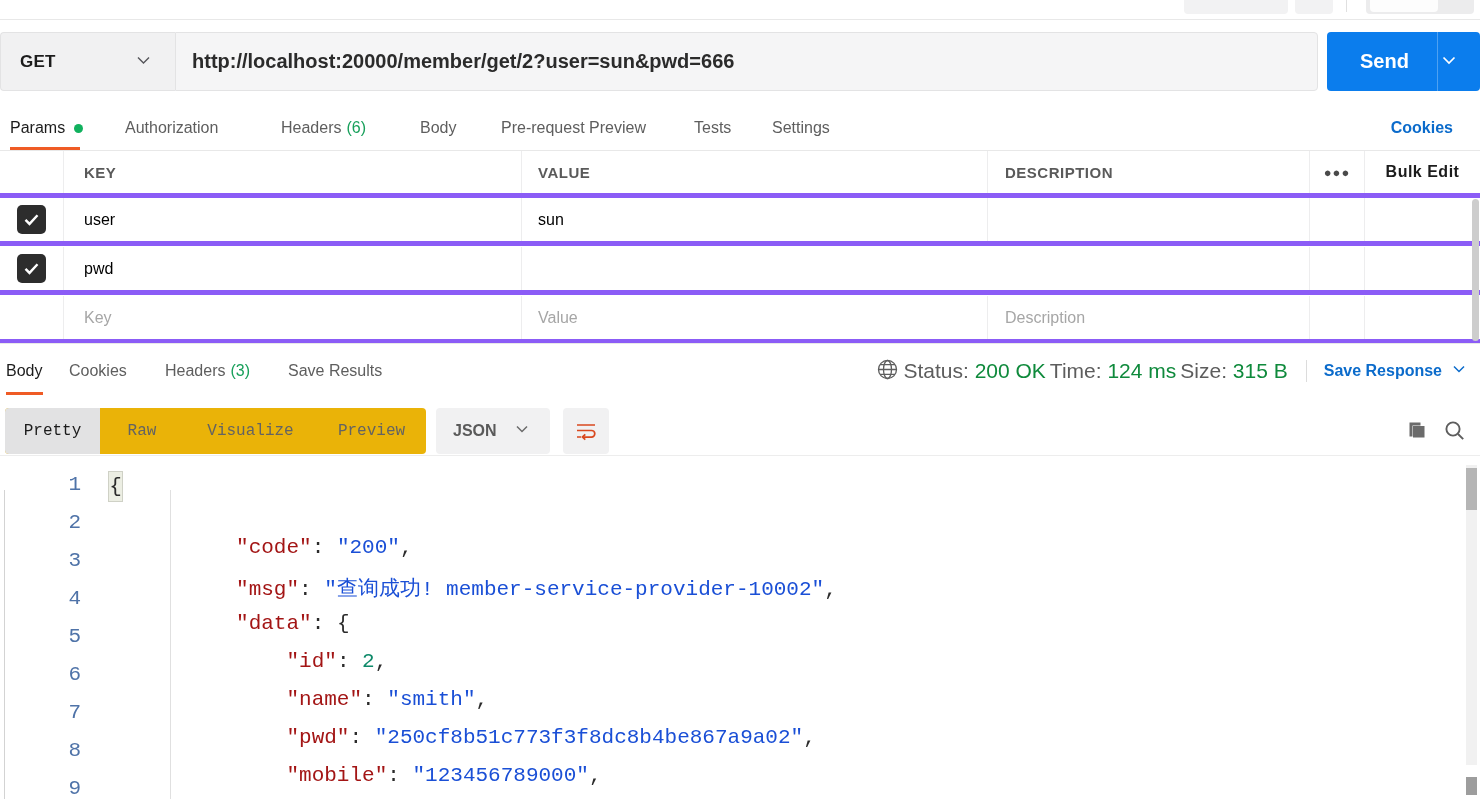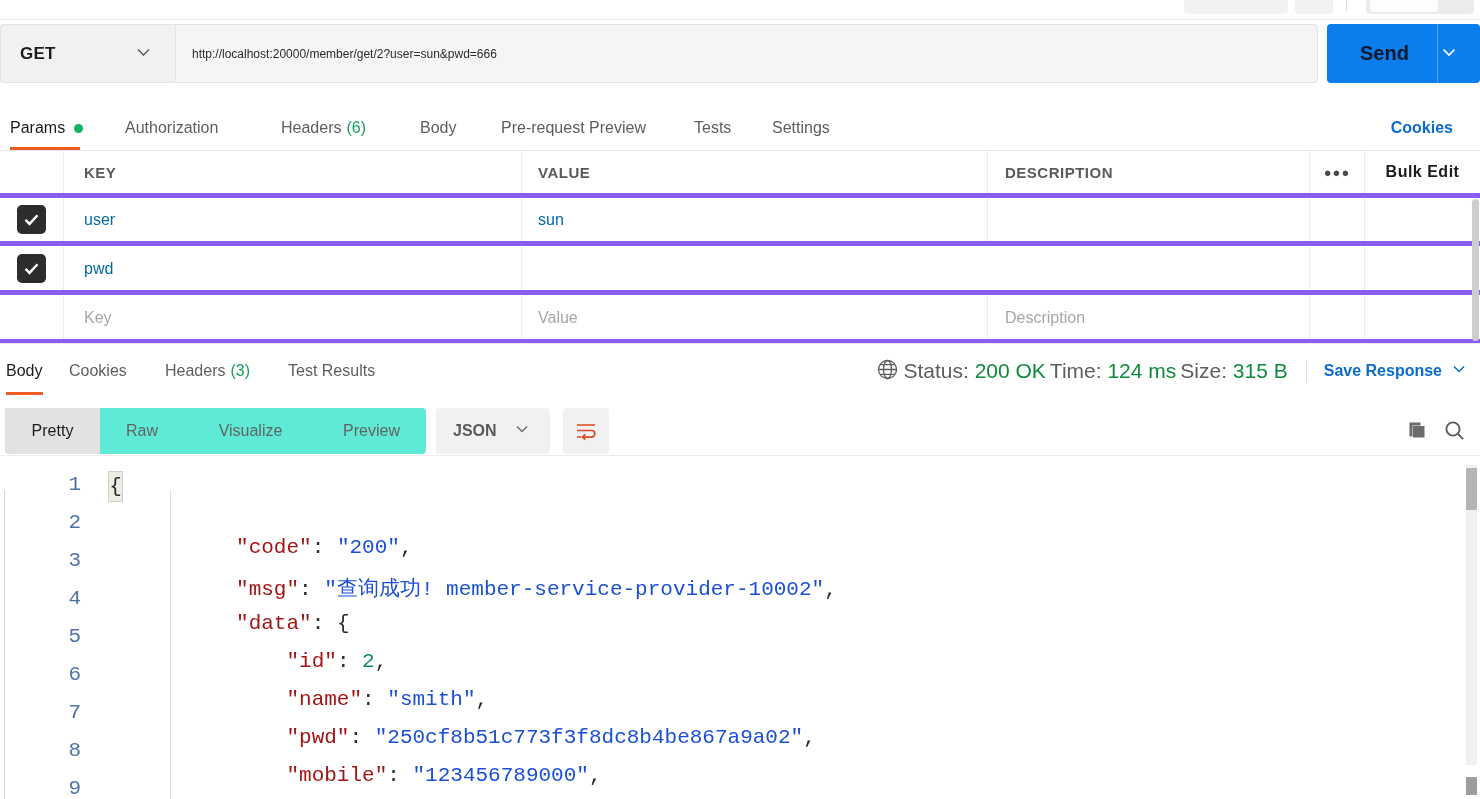--- a/index.html
+++ b/index.html
@@ -15,39 +15,39 @@
   
   .topstrip { position: absolute; left:0; top:0; width:1480px; height:20px; background:#fff; border-bottom:1px solid #e8e8e8; }
   .tb-ghost { position:absolute; top:-8px; height:22px; background:#f2f2f3; border-radius:4px; }
   .tb-g1 { left:1184px; width:104px; }
   .tb-g2 { left:1295px; width:38px; }
   .tb-divider { position:absolute; left:1346px; top:-6px; width:1px; height:18px; background:#e0e0e0; }
   .tb-g3 { left:1366px; width:108px; background:#ececed; }
   .tb-g3b { position:absolute; left:1370px; top:-8px; width:68px; height:20px; background:#fdfdfd; border-radius:4px; }
 
   
-  .urlrow { position:absolute; left:0; top:24px; height:59px; width:1480px; }
+  .urlrow { position:absolute; left:0; top:32px; height:59px; width:1480px; }
   .method {
     position:absolute; left:0; top:0; width:175px; height:59px;
     background:#f1f1f2; border:1px solid #e3e3e4; border-right:none;
     border-radius:4px 0 0 4px; display:flex; align-items:center;
   }
   .method-label { font-size:17px; font-weight:bold; color:#1c1c1c; margin-left:19px; letter-spacing:.2px; }
   .method-caret { position:absolute; right:22px; top:50%; transform:translateY(-50%); }
   .urlbox {
     position:absolute; left:175px; top:0; width:1143px; height:59px;
     background:#f5f5f6; border:1px solid #e3e3e4; border-radius:0 4px 4px 0;
     display:flex; align-items:center; padding-left:16px;
   }
-  .url-text { font-size:12px; color:#2b2b2b; }
+  .url-text { font-size:20px; color:#2b2b2b;font-weight:bold; }
   .sendbtn {
     position:absolute; left:1327px; top:0; width:153px; height:59px;
     background:#0b7ded; border-radius:4px; display:flex; align-items:center;
   }
-  .send-label { color:#0f172a; font-size:20px; font-weight:bold; margin-left:33px; }
+  .send-label { color:#ffffff; font-size:20px; font-weight:bold; margin-left:33px; }
   .send-sep { position:absolute; left:110px; top:0; width:1px; height:59px; background:rgba(255,255,255,.28); }
   .send-caret { position:absolute; right:21px; top:50%; transform:translateY(-50%); }
 
   
   .reqtabs { position:absolute; left:0; top:106px; width:1460px; height:44px; }
   .tab { position:absolute; top:0; height:44px; display:flex; align-items:center; font-size:16px; color:#5e5e5e; }
   .tab.active { color:#1c1c1c; }
   .tab .dot { width:9px; height:9px; border-radius:50%; background:#11b15e; margin-left:9px; }
   .tab .cnt { color:#18a05b; margin-left:5px; }
   .tab-underline { position:absolute; left:10px; top:41px; width:70px; height:3px; background:#ef5b25; }
@@ -61,21 +61,21 @@
   .prow.r2 { top:96px; }
   .prow.r3 { top:145px; }
   .pcell { position:absolute; top:0; height:100%; display:flex; align-items:center; }
   .c-chk { left:0; width:64px; justify-content:center; border-right:1px solid #ededee; }
   .c-key { left:64px; width:458px; padding-left:20px; border-right:1px solid #ededee; }
   .c-val { left:522px; width:466px; padding-left:16px; border-right:1px solid #ededee; }
   .c-desc { left:988px; width:322px; padding-left:17px; border-right:1px solid #ededee; }
   .c-dots { left:1310px; width:55px; justify-content:center; border-right:1px solid #ededee; }
   .c-bulk { left:1365px; width:115px; justify-content:center; }
   .hdr .pcell { font-size:15px; font-weight:bold; color:#5a5a5a; letter-spacing:.5px; }
-  .cellval { font-size:16px; color:#0369a1; }
+  .cellval { font-size:16px; color:#000000; }
   .cellph { font-size:16px; color:#a6a6a6; }
   .bulk { font-size:16px; font-weight:bold; color:#1c1c1c; }
   .chk {
     width:29px; height:29px; border-radius:5px; background:#2d2d2d;
     display:flex; align-items:center; justify-content:center;
   }
   .dots3 { font-size:13px; color:#4a4a4a; letter-spacing:1px; }
   .vscroll-params { position:absolute; right:1px; top:48px; width:7px; height:142px; background:#cdcdcd; border-radius:4px; }
 
   
@@ -85,21 +85,21 @@
   .rtab .cnt { color:#18a05b; margin-left:5px; }
   .rtab-underline { position:absolute; left:6px; top:48px; width:37px; height:3px; background:#ef5b25; }
   .statusgrp { position:absolute; right:0; top:0; height:54px; display:flex; align-items:center; }
   .stat-item { font-size:21px; color:#5d5d5d; margin-left:4px; }
   .stat-item b { font-weight:normal; color:#0f8a3c; }
   .stat-sep { width:1px; height:22px; background:#dcdcdc; margin-left:18px; }
   .saveresp { font-size:16px; font-weight:bold; color:#0b6bcb; margin-left:17px; display:flex; align-items:center; }
 
   
   .vtools { position:absolute; left:0; top:408px; width:1480px; height:46px; }
-  .segset { position:absolute; left:5px; top:0; height:46px; background:#5eead4; border-radius:4px; display:flex; }
+  .segset { position:absolute; left:5px; top:0; height:46px; background:#eab308; border-radius:4px; display:flex;font-family:Liberation Mono, monospace; }
   .seg { height:46px; display:flex; align-items:center; justify-content:center; font-size:16px; color:#636363; }
   .seg.on { background:#e2e2e3; color:#1c1c1c; border-radius:4px 0 0 4px; }
   .jsonsel { position:absolute; left:436px; top:0; width:114px; height:46px; background:#f1f1f2; border-radius:4px; display:flex; align-items:center; }
   .jsonsel-label { font-size:16px; font-weight:bold; color:#5a5a5a; margin-left:17px; }
   .wrapbtn { position:absolute; left:563px; top:0; width:46px; height:46px; background:#f1f1f2; border-radius:4px; display:flex; align-items:center; justify-content:center; }
   .copybtn { position:absolute; left:1405px; top:11px; }
   .searchbtn { position:absolute; left:1443px; top:11px; }
 
   
   .viewer { position:absolute; left:0; top:463px; width:1480px; height:336px; overflow:hidden; }
@@ -258,21 +258,21 @@
       <span>Body</span>
     </div>
     <div class="rtab" style="left:69px;">
       <span>Cookies</span>
     </div>
     <div class="rtab" style="left:165px;">
       <span>Headers</span>
       <span class="cnt">(3)</span>
     </div>
     <div class="rtab" style="left:288px;">
-      <span>Test Results</span>
+      <span>Save Results</span>
     </div>
     <div class="rtab-underline"></div>
 
     <div class="statusgrp">
       <span>
         <svg width="23" height="23" viewBox="0 0 23 23">
             <circle cx="11.5" cy="11.5" r="9" fill="none" stroke="#5d5d5d" stroke-width="1.3"></circle>
             <ellipse cx="11.5" cy="11.5" rx="4" ry="9" fill="none" stroke="#5d5d5d" stroke-width="1.3"></ellipse>
             <path d="M2.6 11.5h17.8M4 6.6h15M4 16.4h15" stroke="#5d5d5d" stroke-width="1.3" fill="none"></path>
           </svg>

